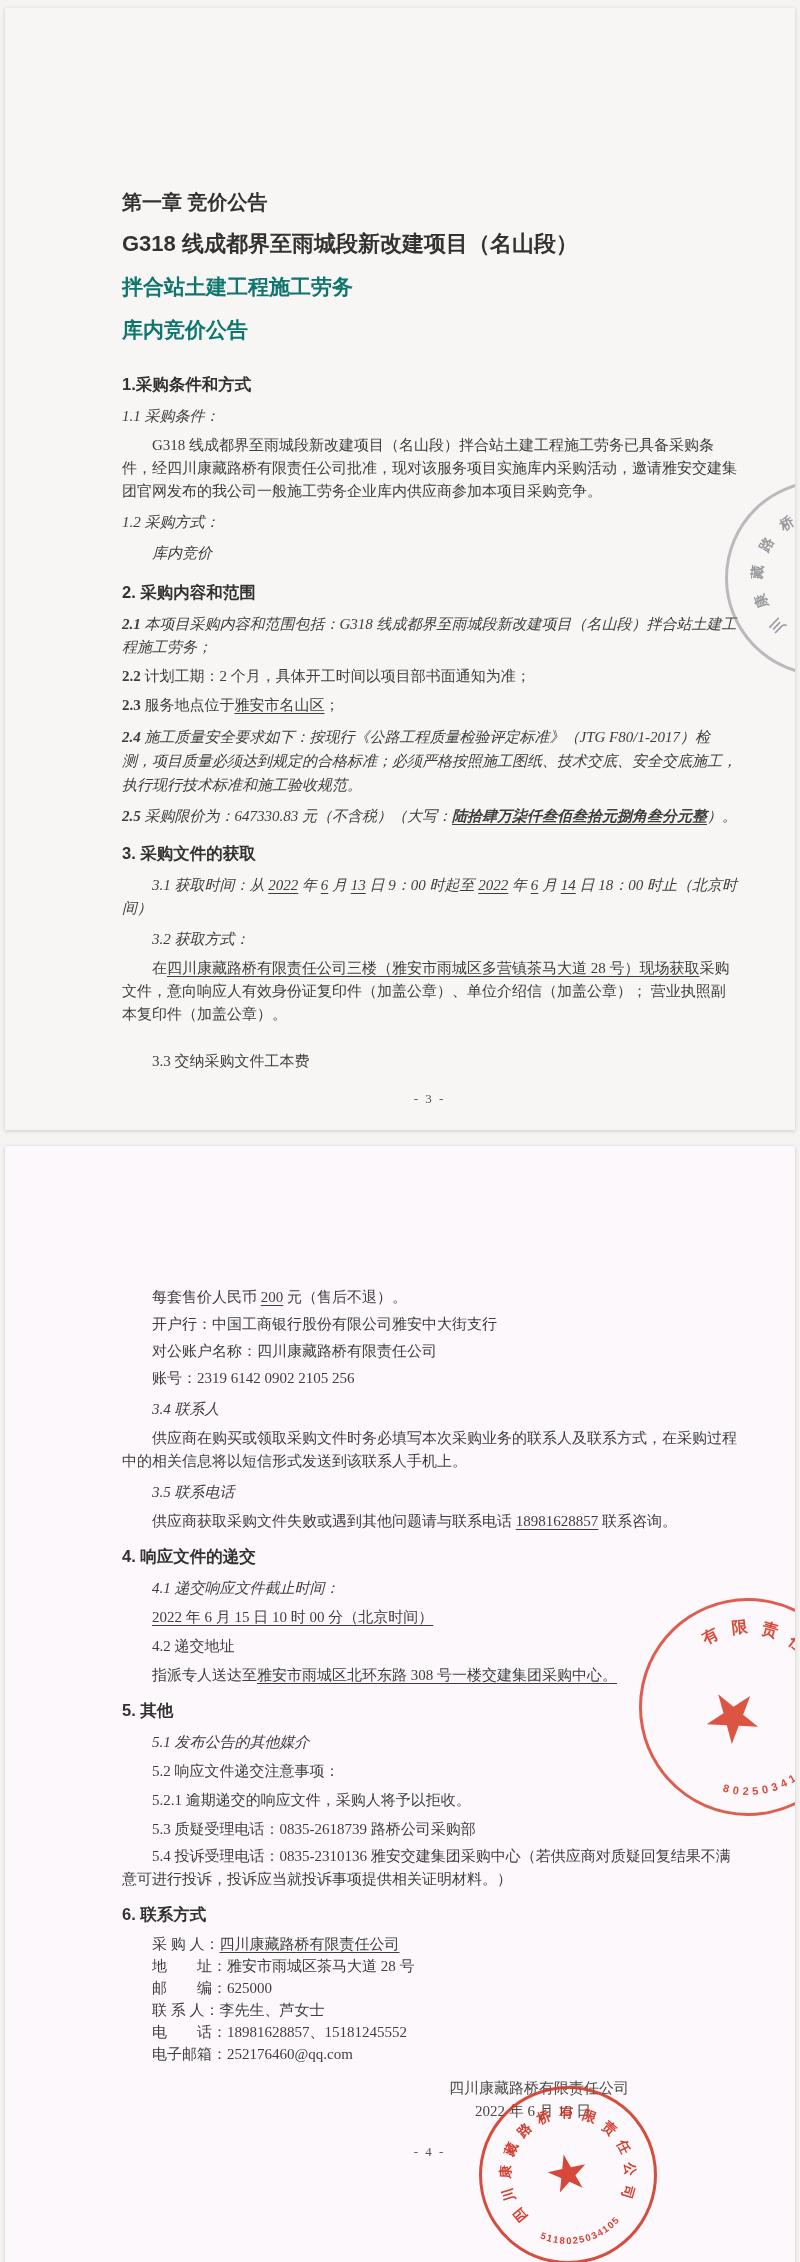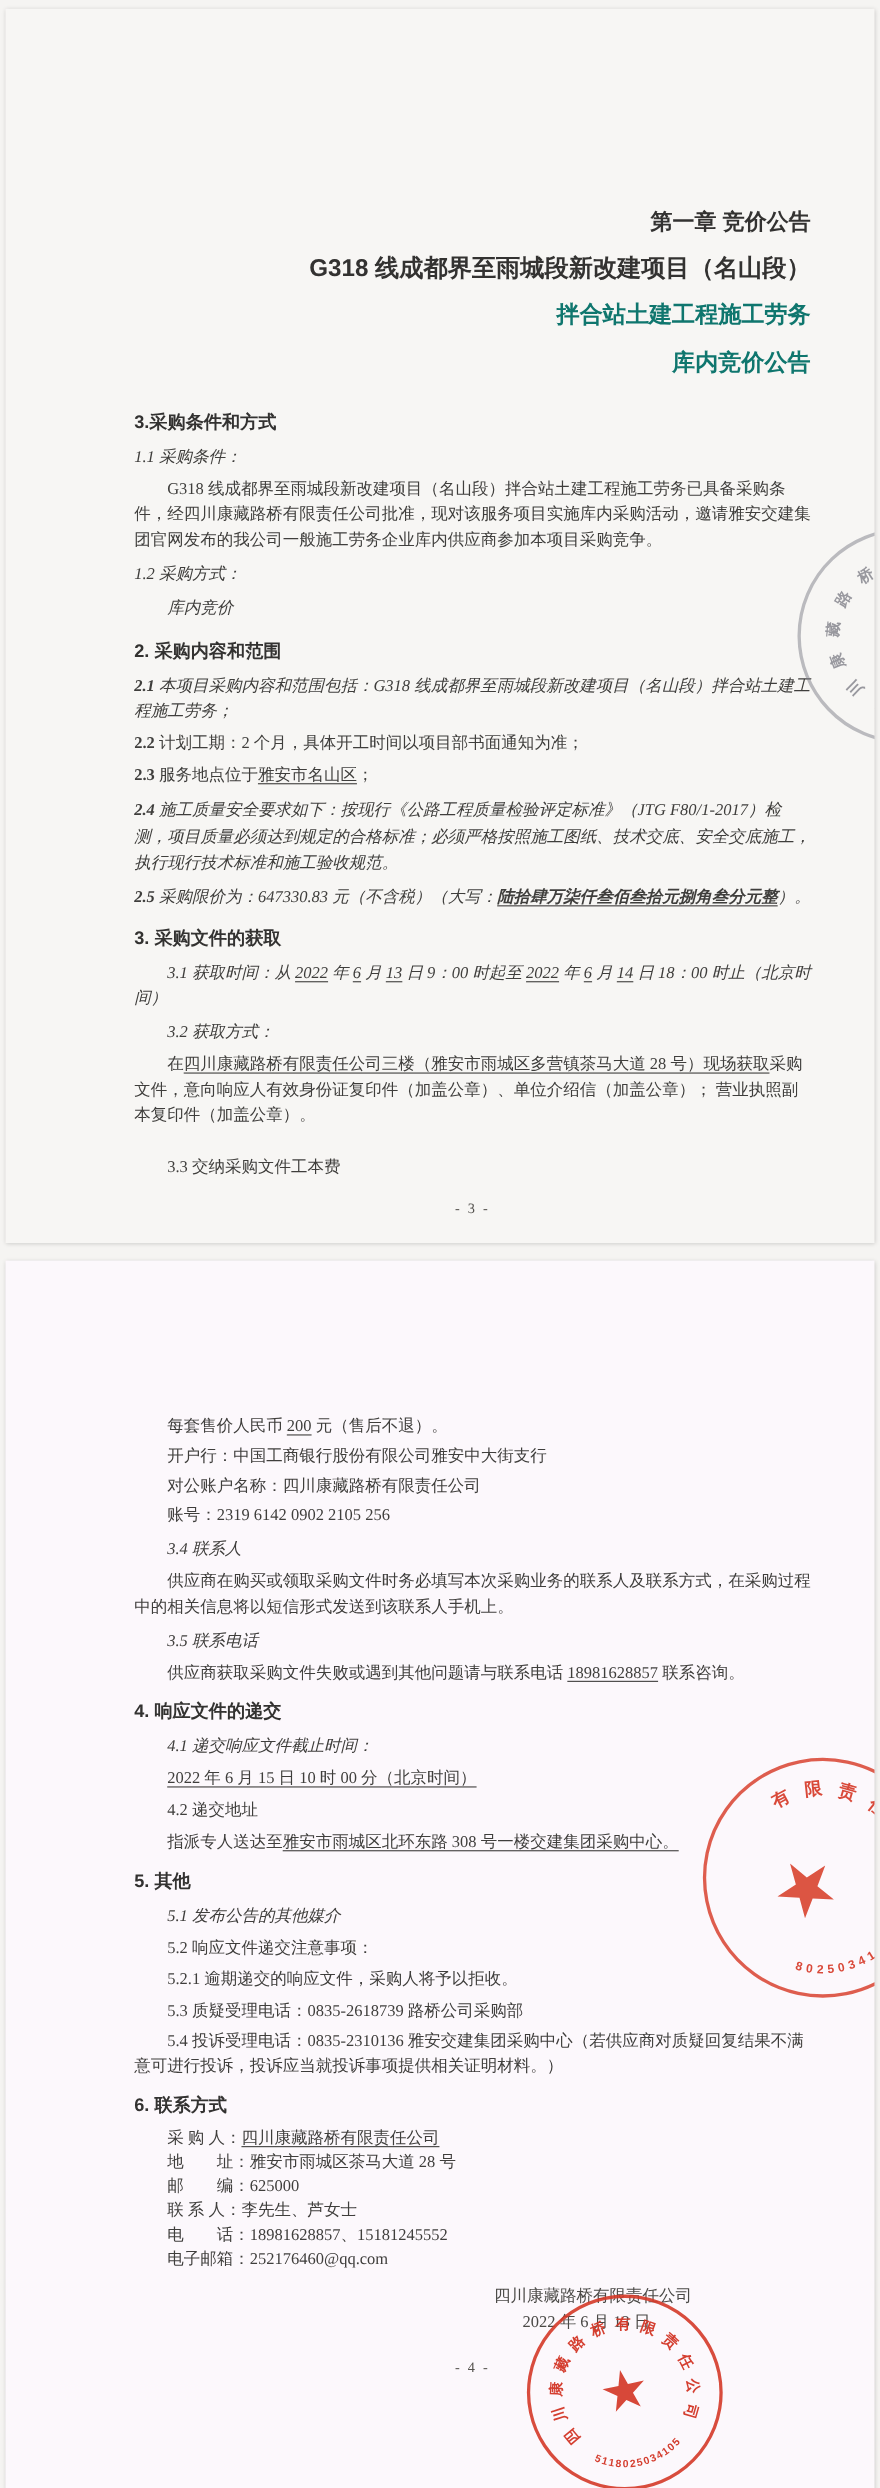--- a/index.html
+++ b/index.html
@@ -8,21 +8,21 @@
     font-family:"Liberation Serif","DejaVu Serif",serif;color:#3f3e3c;
     overflow:hidden;
   }
   .page{position:absolute;left:5px;width:790px;overflow:hidden;
     box-shadow:0 1px 4px rgba(0,0,0,.18);}
   #page1{top:8px;height:1122px;background:#f7f6f4;}
   #page2{top:1146px;height:1353px;background:#fcf8fc;}
   .content{position:absolute;left:117px;width:615px;font-size:15px;line-height:23px;}
   #content1{top:180px;}
   #content2{top:140px;}
-  .center{text-align:right;}
+  .center{text-align:left;}
   .chapter{font-family:"Liberation Sans","DejaVu Sans",sans-serif;font-weight:bold;font-size:20px;color:#333231;line-height:28px;}
   .t-big{font-family:"Liberation Sans","DejaVu Sans",sans-serif;font-weight:bold;font-size:22px;color:#333231;line-height:30px;margin-top:13px;}
   .t-mid{font-family:"Liberation Sans","DejaVu Sans",sans-serif;font-weight:bold;font-size:21px;color:#0f766e;line-height:30px;margin-top:13px;}
   .sec{font-family:"Liberation Sans","DejaVu Sans",sans-serif;font-weight:bold;font-size:16.5px;color:#333231;line-height:26px;margin-top:20px;}
   .item{margin-top:6px;}
   .item2{margin-top:8px;font-style:italic;}
   .ind{text-indent:2em;}
   .para{text-indent:2em;margin-top:6px;}
   .gap-top{margin-top:24px;}
   .pagenum{margin-top:14px;text-align:center;font-size:13px;letter-spacing:2px;color:#55534f;}
@@ -57,21 +57,21 @@
 </head>
 <body>
 
 <div class="page" id="page1">
   <div class="content" id="content1">
     <div class="chapter center">第一章 竞价公告</div>
     <div class="t-big center">G318 线成都界至雨城段新改建项目（名山段）</div>
     <div class="t-mid center">拌合站土建工程施工劳务</div>
     <div class="t-mid center">库内竞价公告</div>
 
-    <div class="sec" style="margin-top:26px;">3.采购条件和方式</div>
+    <div class="sec" style="margin-top:26px;">1.采购条件和方式</div>
     <div class="item2">1.1 采购条件：</div>
     <div class="para">G318 线成都界至雨城段新改建项目（名山段）拌合站土建工程施工劳务已具备采购条件，经四川康藏路桥有限责任公司批准，现对该服务项目实施库内采购活动，邀请雅安交建集团官网发布的我公司一般施工劳务企业库内供应商参加本项目采购竞争。</div>
     <div class="item2">1.2 采购方式：</div>
     <div class="item2 ind">库内竞价</div>
 
     <div class="sec" style="margin-top:14px;">2. 采购内容和范围</div>
     <div class="item2"><span class="bd">2.1 </span><span>本项目采购内容和范围包括：G318 线成都界至雨城段新改建项目（名山段）拌合站土建工程施工劳务；</span></div>
     <div class="item"><span class="bd">2.2 </span><span>计划工期：2 个月，具体开工时间以项目部书面通知为准；</span></div>
     <div class="item"><span class="bd">2.3 </span><span>服务地点位于</span><span class="ul">雅安市名山区</span><span>；</span></div>
     <div class="item2" style="line-height:24px;"><span class="bd">2.4 </span><span>施工质量安全要求如下：按现行《公路工程质量检验评定标准》（JTG F80/1-2017）检测，项目质量必须达到规定的合格标准；必须严格按照施工图纸、技术交底、安全交底施工，执行现行技术标准和施工验收规范。</span></div>

